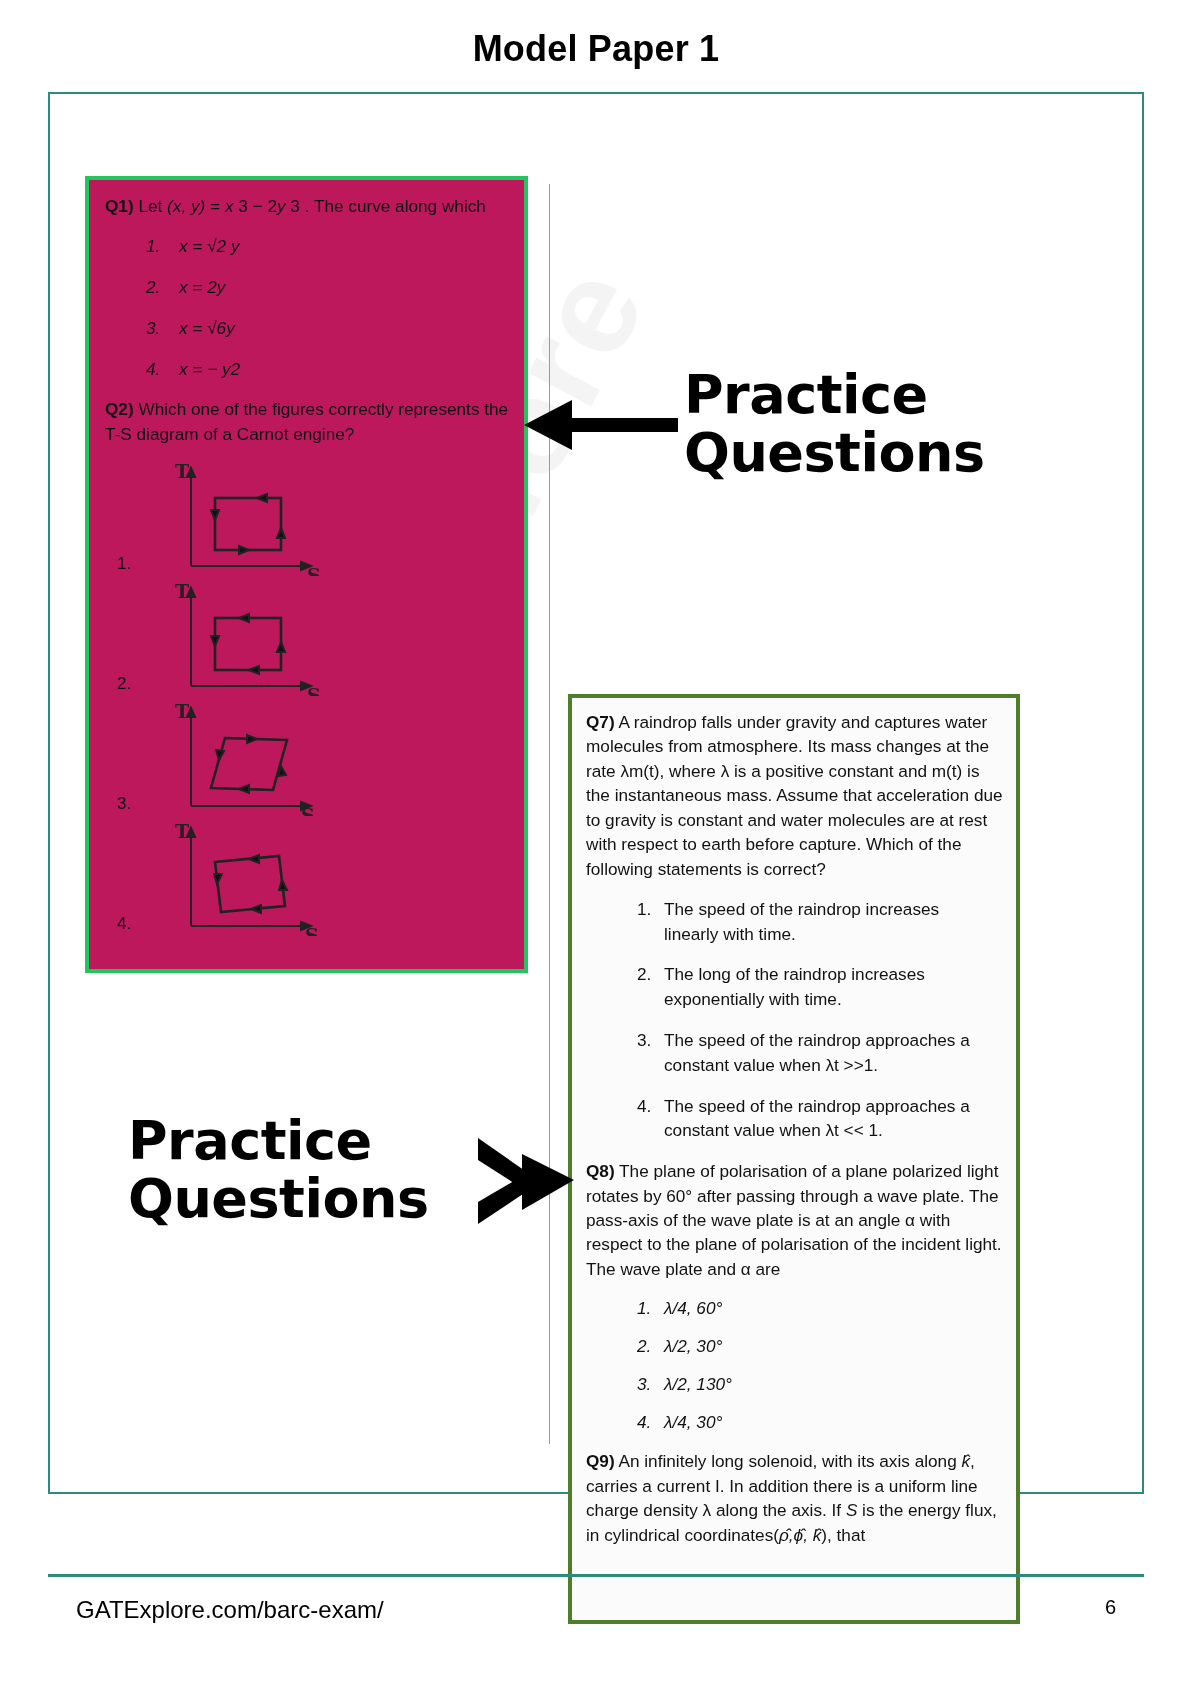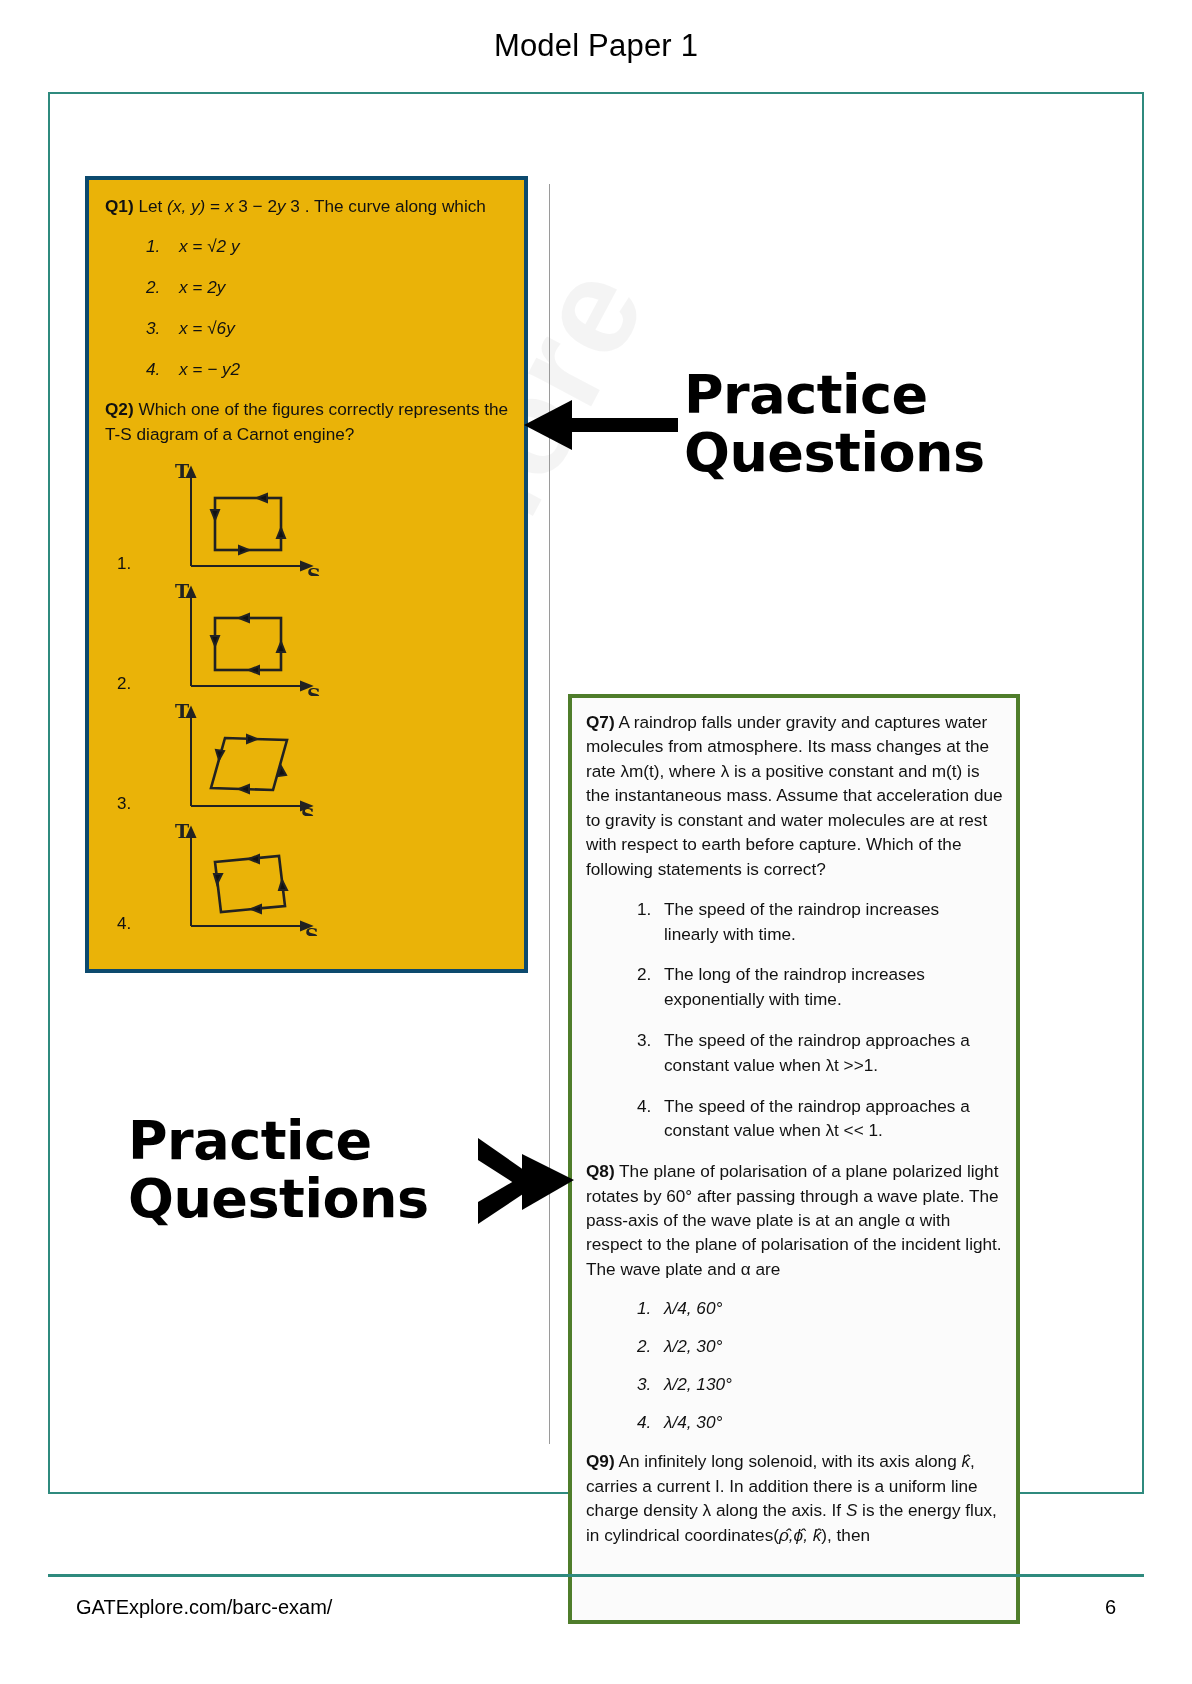--- a/index.html
+++ b/index.html
@@ -27,22 +27,22 @@
     background: #ffffff;
   }
 
   
   #paper-title {
     position: absolute;
     left: 0;
     top: 28px;
     width: 100%;
     text-align: center;
-    font-size: 31px;
-    font-weight: normal;
+    font-size: 36px;
+    font-weight: bold;
     color: #000;
     letter-spacing: .2px;
   }
 
   
   .watermark {
     position: absolute;
     left: 300px;
     top: 690px;
     font-size: 135px;
@@ -66,23 +66,23 @@
     background: #9a9a9a;
   }
 
   
   #left-card {
     position: absolute;
     left: 85px;
     top: 176px;
     width: 443px;
     height: 797px;
-    border: 4px solid #0c4a6e;
+    border: 4px solid #22c55e;
     box-sizing: border-box;
-    background: #eab308;
+    background: #be185d;
     padding: 14px 12px 8px 16px;
   }
 
   
   #right-card {
     position: absolute;
     left: 568px;
     top: 694px;
     width: 452px;
     height: 930px;
@@ -162,21 +162,21 @@
     left: 48px;
     top: 1574px;
     width: 1096px;
     height: 3px;
     background: #2f8a7e;
   }
   #footer-url {
     position: absolute;
     left: 76px;
     top: 1596px;
-    font-size: 20px;
+    font-size: 24px;
     color: #000;
   }
   #footer-page {
     position: absolute;
     right: 76px;
     top: 1596px;
     font-size: 20px;
     color: #000;
   }
 </style>
@@ -312,21 +312,21 @@
     <b>Q8)</b><span> The plane of polarisation of a plane polarized light rotates by 60° after passing through a wave plate. The pass-axis of the wave plate is at an angle α with respect to the plane of polarisation of the incident light. The wave plate and α are</span>
   </p>
   <ol class="opts tight">
     <li class="ital">λ/4, 60°</li>
     <li class="ital">λ/2, 30°</li>
     <li class="ital">λ/2, 130°</li>
     <li class="ital">λ/4, 30°</li>
   </ol>
 
   <p class="qtext">
-    <b>Q9)</b><span> An infinitely long solenoid, with its axis along </span><span class="ital">k̂</span><span>, carries a current I. In addition there is a uniform line charge density λ along the axis. If </span><span class="ital">S</span><span> is the energy flux, in cylindrical coordinates(</span><span class="ital">ρ̂,ϕ̂, k̂</span><span>), then</span>
+    <b>Q9)</b><span> An infinitely long solenoid, with its axis along </span><span class="ital">k̂</span><span>, carries a current I. In addition there is a uniform line charge density λ along the axis. If </span><span class="ital">S</span><span> is the energy flux, in cylindrical coordinates(</span><span class="ital">ρ̂,ϕ̂, k̂</span><span>), that</span>
   </p>
 
 </div>
 
 <svg id="arrow-top" class="arrow-svg" width="160" height="70">
   <g fill="#000">
     <rect x="36" y="26" width="122" height="14"></rect>
     <path d="M4 33 L52 8 L52 58 Z"></path>
   </g>
 </svg>

